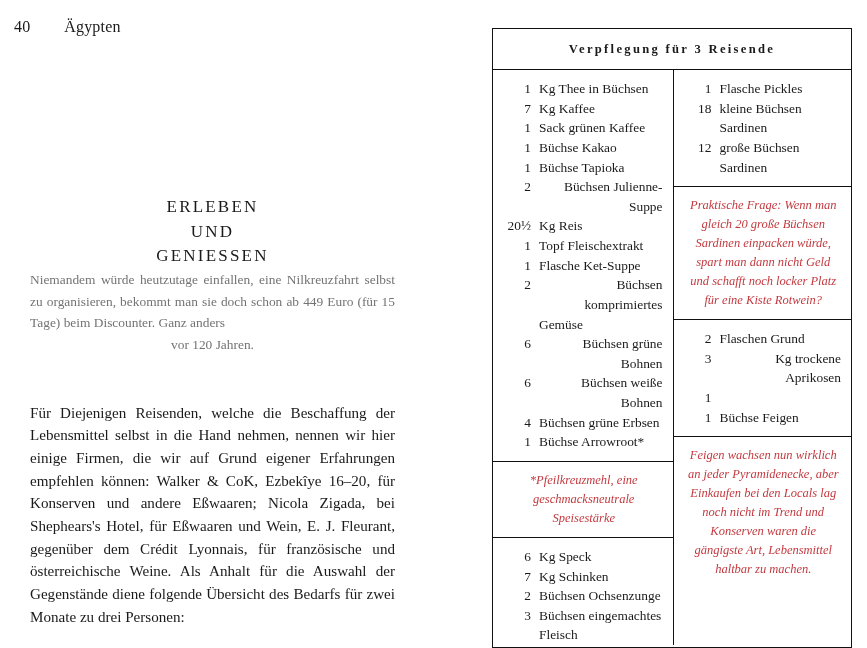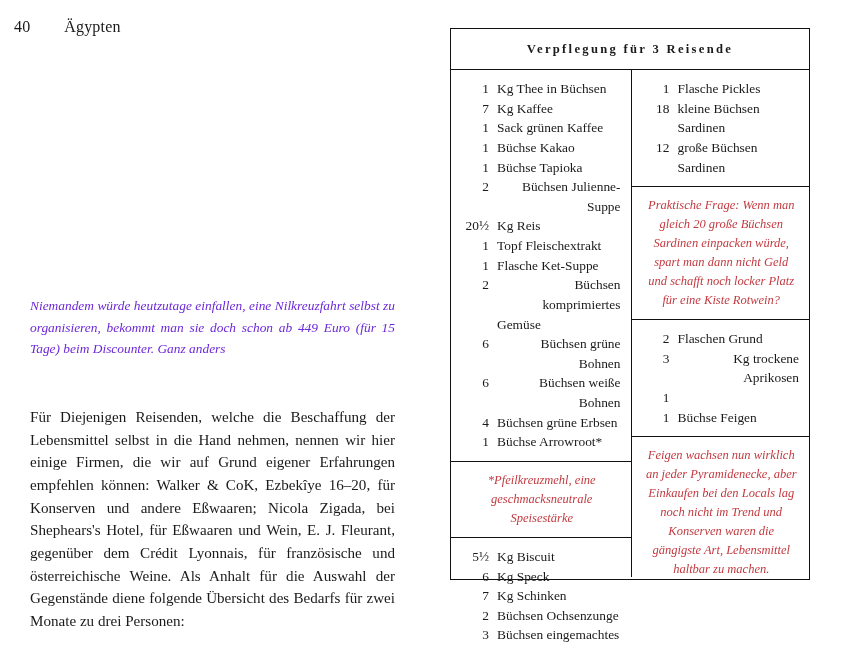--- a/index.html
+++ b/index.html
@@ -50,46 +50,44 @@
     font-size: 17px;
     letter-spacing: 2.2px;
     line-height: 1.45;
     margin: 0 0 0 0;
     font-weight: normal;
   }
   .chapter-title div {
     white-space: nowrap;
   }
   .epigraph {
-    margin-top: 100px;
-    color: #6d28d9;
-    font-style: italic;
+    color: #737373;
     font-size: 13.4px;
     line-height: 1.62;
     text-align: justify;
   }
   .epigraph .last-line {
     display: block;
     text-align: center;
   }
   .body-text {
     margin-top: 46px;
     font-size: 15.1px;
     line-height: 1.50;
     text-align: justify;
     hyphens: manual;
   }
 
   
   .table-box {
     position: absolute;
-    left: 450px;
+    left: 492px;
     top: 28px;
     width: 360px;
-    height: 552px;
+    height: 620px;
     border: 1px solid #111;
     box-sizing: border-box;
     background: #fff;
   }
   .table-title {
     text-align: center;
     font-size: 12.6px;
     font-weight: bold;
     letter-spacing: 2.3px;
     padding: 13px 0 12px 0;
@@ -159,23 +157,29 @@
 <body>
 
 <div class="page">
 
   <div class="header">
     <span class="pagenum">40</span>
     <span class="running-title">Ägypten</span>
   </div>
 
   <div class="left-col">
+    <h1 class="chapter-title">
+      <div>ERLEBEN</div>
+      <div>UND</div>
+      <div>GENIESSEN</div>
+    </h1>
 
     <div class="epigraph">
       <span>Niemandem würde heutzutage einfallen, eine Nilkreuzfahrt selbst zu organisieren, bekommt man sie doch schon ab 449 Euro (für 15 Tage) beim Discounter. Ganz anders</span>
+      <span class="last-line">vor 120 Jahren.</span>
     </div>
 
     <p class="body-text">Für Diejenigen Reisenden, welche die Beschaffung der Lebensmittel selbst in die Hand nehmen, nennen wir hier einige Firmen, die wir auf Grund eigener Erfahrungen empfehlen können: Walker &amp; CoK, Ezbekîye 16–20, für Konserven und andere Eßwaaren; Nicola Zigada, bei Shephears's Hotel, für Eßwaaren und Wein, E. J. Fleurant, gegenüber dem Crédit Lyonnais, für französische und österreichische Weine. Als Anhalt für die Auswahl der Gegenstände diene folgende Übersicht des Bedarfs für zwei Monate zu drei Personen:</p>
   </div>
 
   <div class="table-box">
     <div class="table-title">Verpflegung für 3 Reisende</div>
     <div class="cols">
 
       <div class="col col-left">
@@ -242,24 +246,20 @@
               </li>
           </ul>
         </div>
         <div class="cell bordered-bottom">
           <div class="note">*Pfeilkreuzmehl, eine geschmacksneutrale Speisestärke</div>
         </div>
         <div class="spacer"></div>
         <div class="cell">
           <ul class="item-list">
             <li>
-                <span class="qty">5½</span>
-                <span class="desc">Kg Biscuit</span>
-              </li>
-            <li>
                 <span class="qty">6</span>
                 <span class="desc">Kg Speck</span>
               </li>
             <li>
                 <span class="qty">7</span>
                 <span class="desc">Kg Schinken</span>
               </li>
             <li>
                 <span class="qty">2</span>
                 <span class="desc">Büchsen Ochsenzunge</span>

